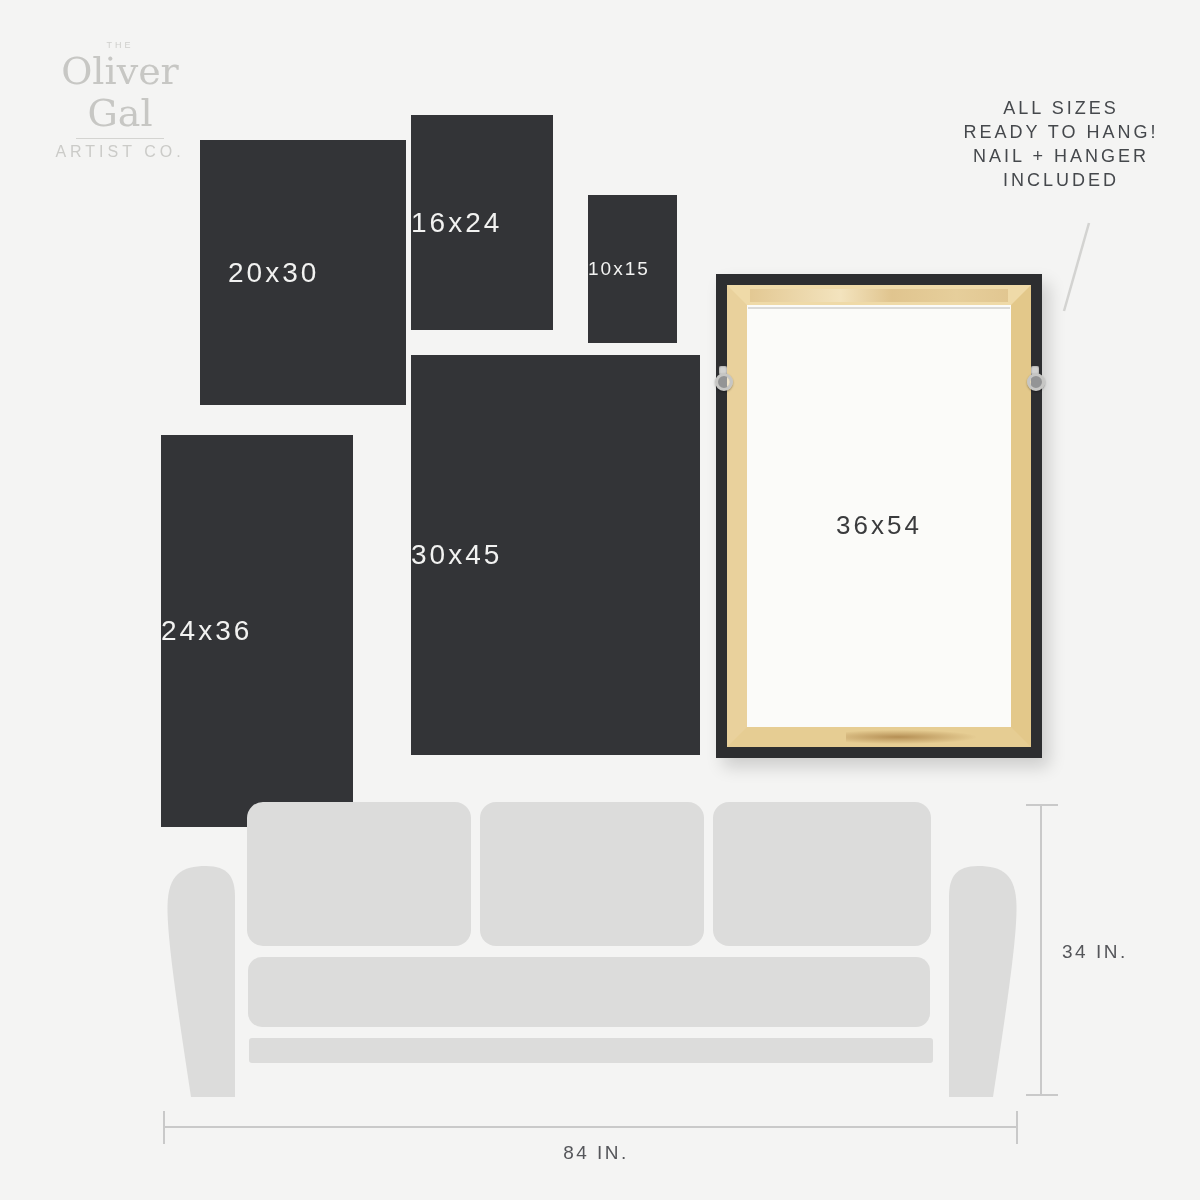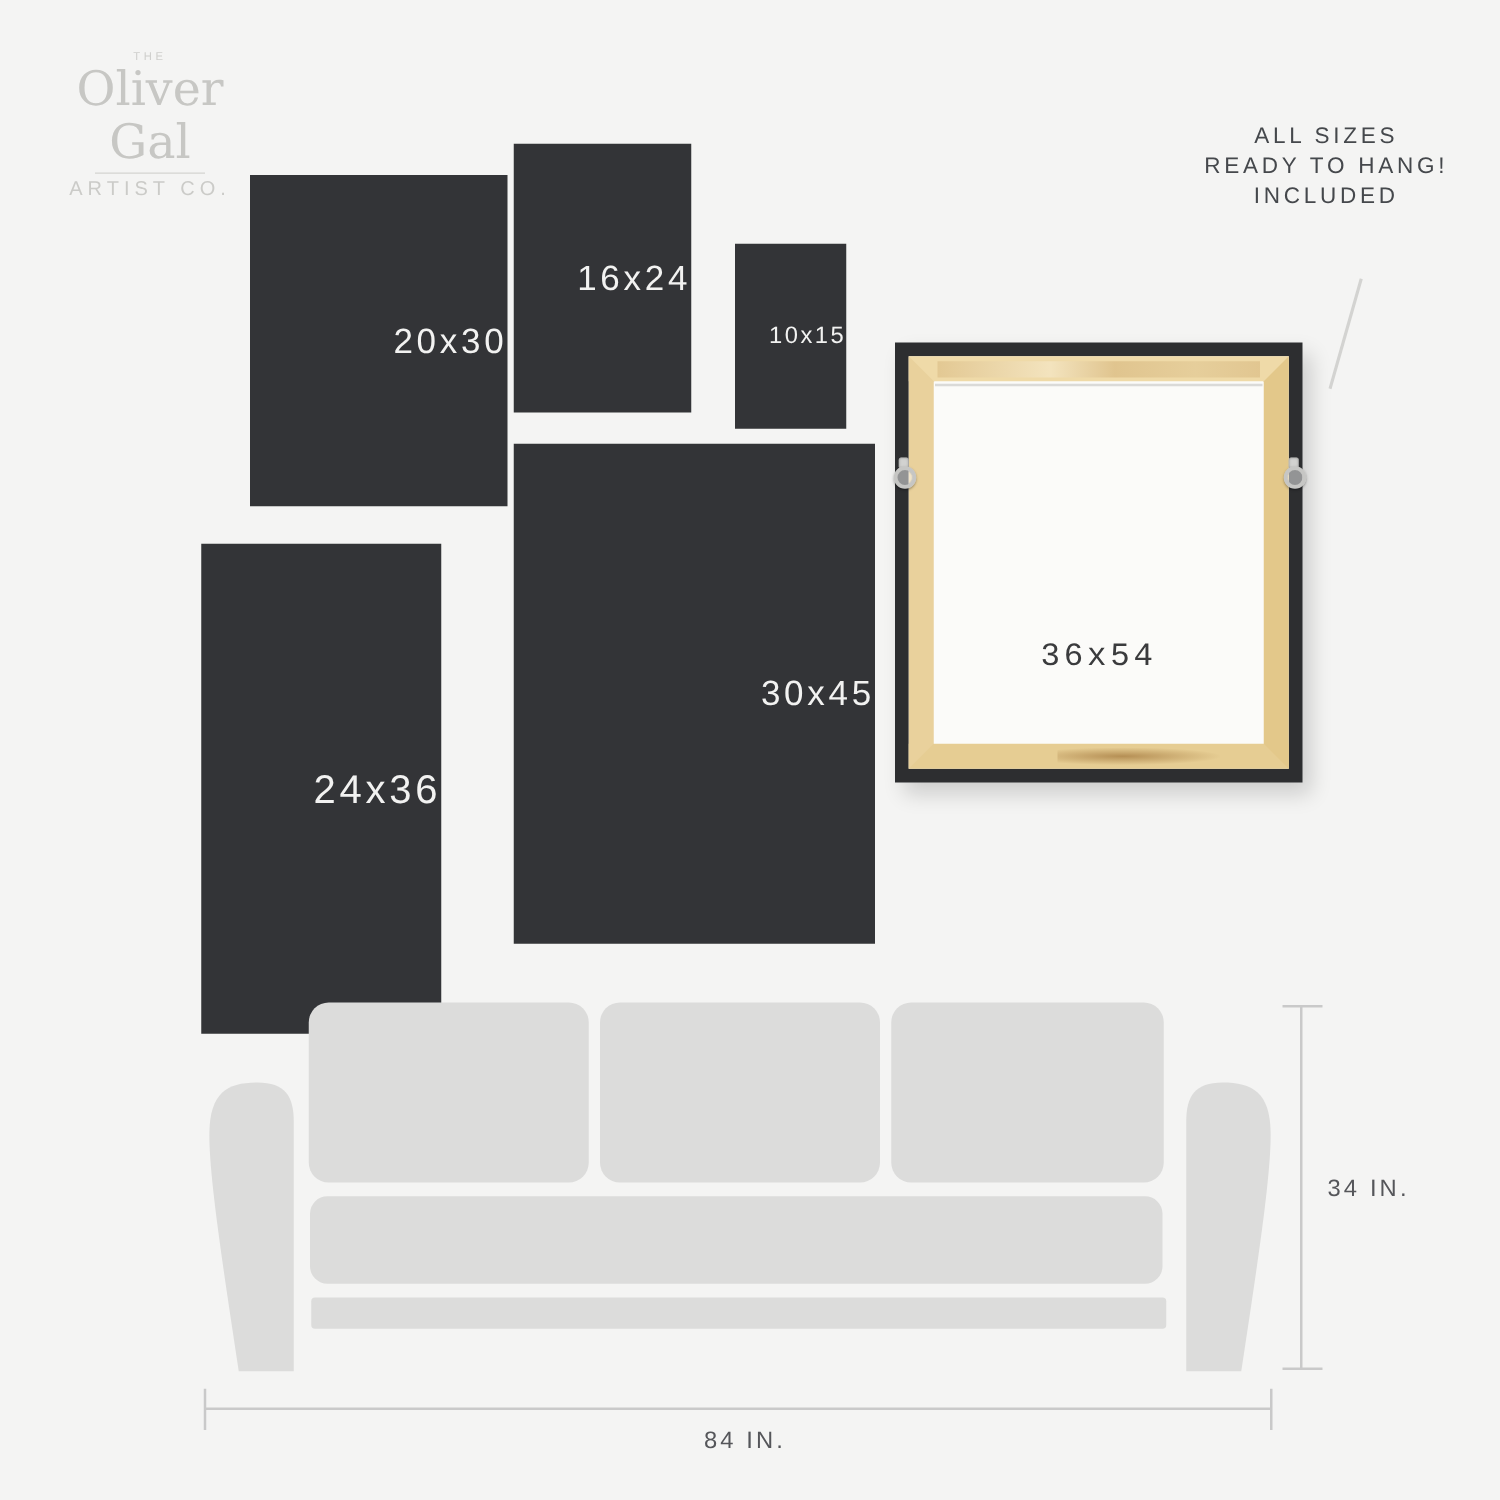--- a/index.html
+++ b/index.html
@@ -11,32 +11,32 @@
   .logo-the{font-size:9px;letter-spacing:3px;color:#cfcfcc;}
   .logo-script{font-family:"DejaVu Serif",serif;font-size:38px;line-height:42px;color:#c7c7c4;margin-top:0px;}
   .logo-divider{width:88px;height:1px;background:#d4d4d1;margin:4px auto 4px;}
   .logo-sub{font-size:16px;letter-spacing:4px;color:#cbcbc8;}
 
   
   .header-note{position:absolute;left:928px;top:96px;width:266px;text-align:center;
     color:#45484c;font-size:18px;line-height:24px;letter-spacing:3px;}
 
   
-  .size-panel{position:absolute;background:#333437;display:flex;align-items:center;justify-content:flex-end;
+  .size-panel{position:absolute;background:#333437;display:flex;align-items:center;justify-content:flex-start;
     color:#f2f2f1;letter-spacing:3px;}
   .size-panel .lbl{transform:translateY(0);}
   #panel-20x30{left:200px;top:140px;width:178px;height:265px;font-size:28px;padding-left:28px;}
   #panel-16x24{left:411px;top:115px;width:142px;height:215px;font-size:28px;}
   #panel-10x15{left:588px;top:195px;width:89px;height:148px;font-size:19px;letter-spacing:2px;}
-  #panel-24x36{left:161px;top:435px;width:192px;height:392px;font-size:32px;}
+  #panel-24x36{left:161px;top:435px;width:192px;height:392px;font-size:28px;}
   #panel-30x45{left:411px;top:355px;width:289px;height:400px;font-size:28px;}
 
   
-  .art-frame{position:absolute;left:716px;top:274px;width:326px;height:352px;background:#2d2e30;
-    box-shadow:7px 9px 16px rgba(0,0,0,0.16);font-family:Liberation Mono, monospace;}
+  .art-frame{position:absolute;left:716px;top:274px;width:326px;height:484px;background:#2d2e30;
+    box-shadow:7px 9px 16px rgba(0,0,0,0.16);}
   .wood{position:absolute;inset:11px;border:20px solid;
     border-color:#efdaa8 #e3c88a #e6cd93 #e9d19c;background:#fbfbf9;box-sizing:border-box;}
   .wood-grain-top{position:absolute;left:34px;right:34px;top:15px;height:13px;
     background:linear-gradient(90deg,rgba(171,120,52,0.18),rgba(255,255,255,0.25) 35%,rgba(171,120,52,0.22) 55%,rgba(150,103,41,0.10) 80%,rgba(171,120,52,0.20));}
   .wood-grain-bottom{position:absolute;left:40%;bottom:14px;width:130px;height:14px;
     background:radial-gradient(ellipse at 40% 50%,rgba(141,92,33,0.55),rgba(141,92,33,0.0) 72%);}
   .canvas-seam{position:absolute;left:32px;right:32px;top:33px;height:2px;background:rgba(120,120,118,0.25);}
   .frame-size-label{position:absolute;left:0;right:0;top:236px;text-align:center;
     color:#3a3b3d;font-size:26px;letter-spacing:3px;}
   .frame-back-label{position:absolute;left:0;right:0;top:414px;text-align:center;
@@ -67,20 +67,21 @@
   <div class="logo">
     <div class="logo-the">THE</div>
     <div class="logo-script">Oliver Gal</div>
     <div class="logo-divider"></div>
     <div class="logo-sub">ARTIST CO.</div>
   </div>
 
   <div class="header-note">
     <div>ALL SIZES</div>
     <div>READY TO HANG!</div>
+    <div>NAIL + HANGER</div>
     <div>INCLUDED</div>
   </div>
 
   <div class="size-panel" id="panel-20x30">
     <span class="lbl">20x30</span>
   </div>
   <div class="size-panel" id="panel-16x24">
     <span class="lbl">16x24</span>
   </div>
   <div class="size-panel" id="panel-10x15">

